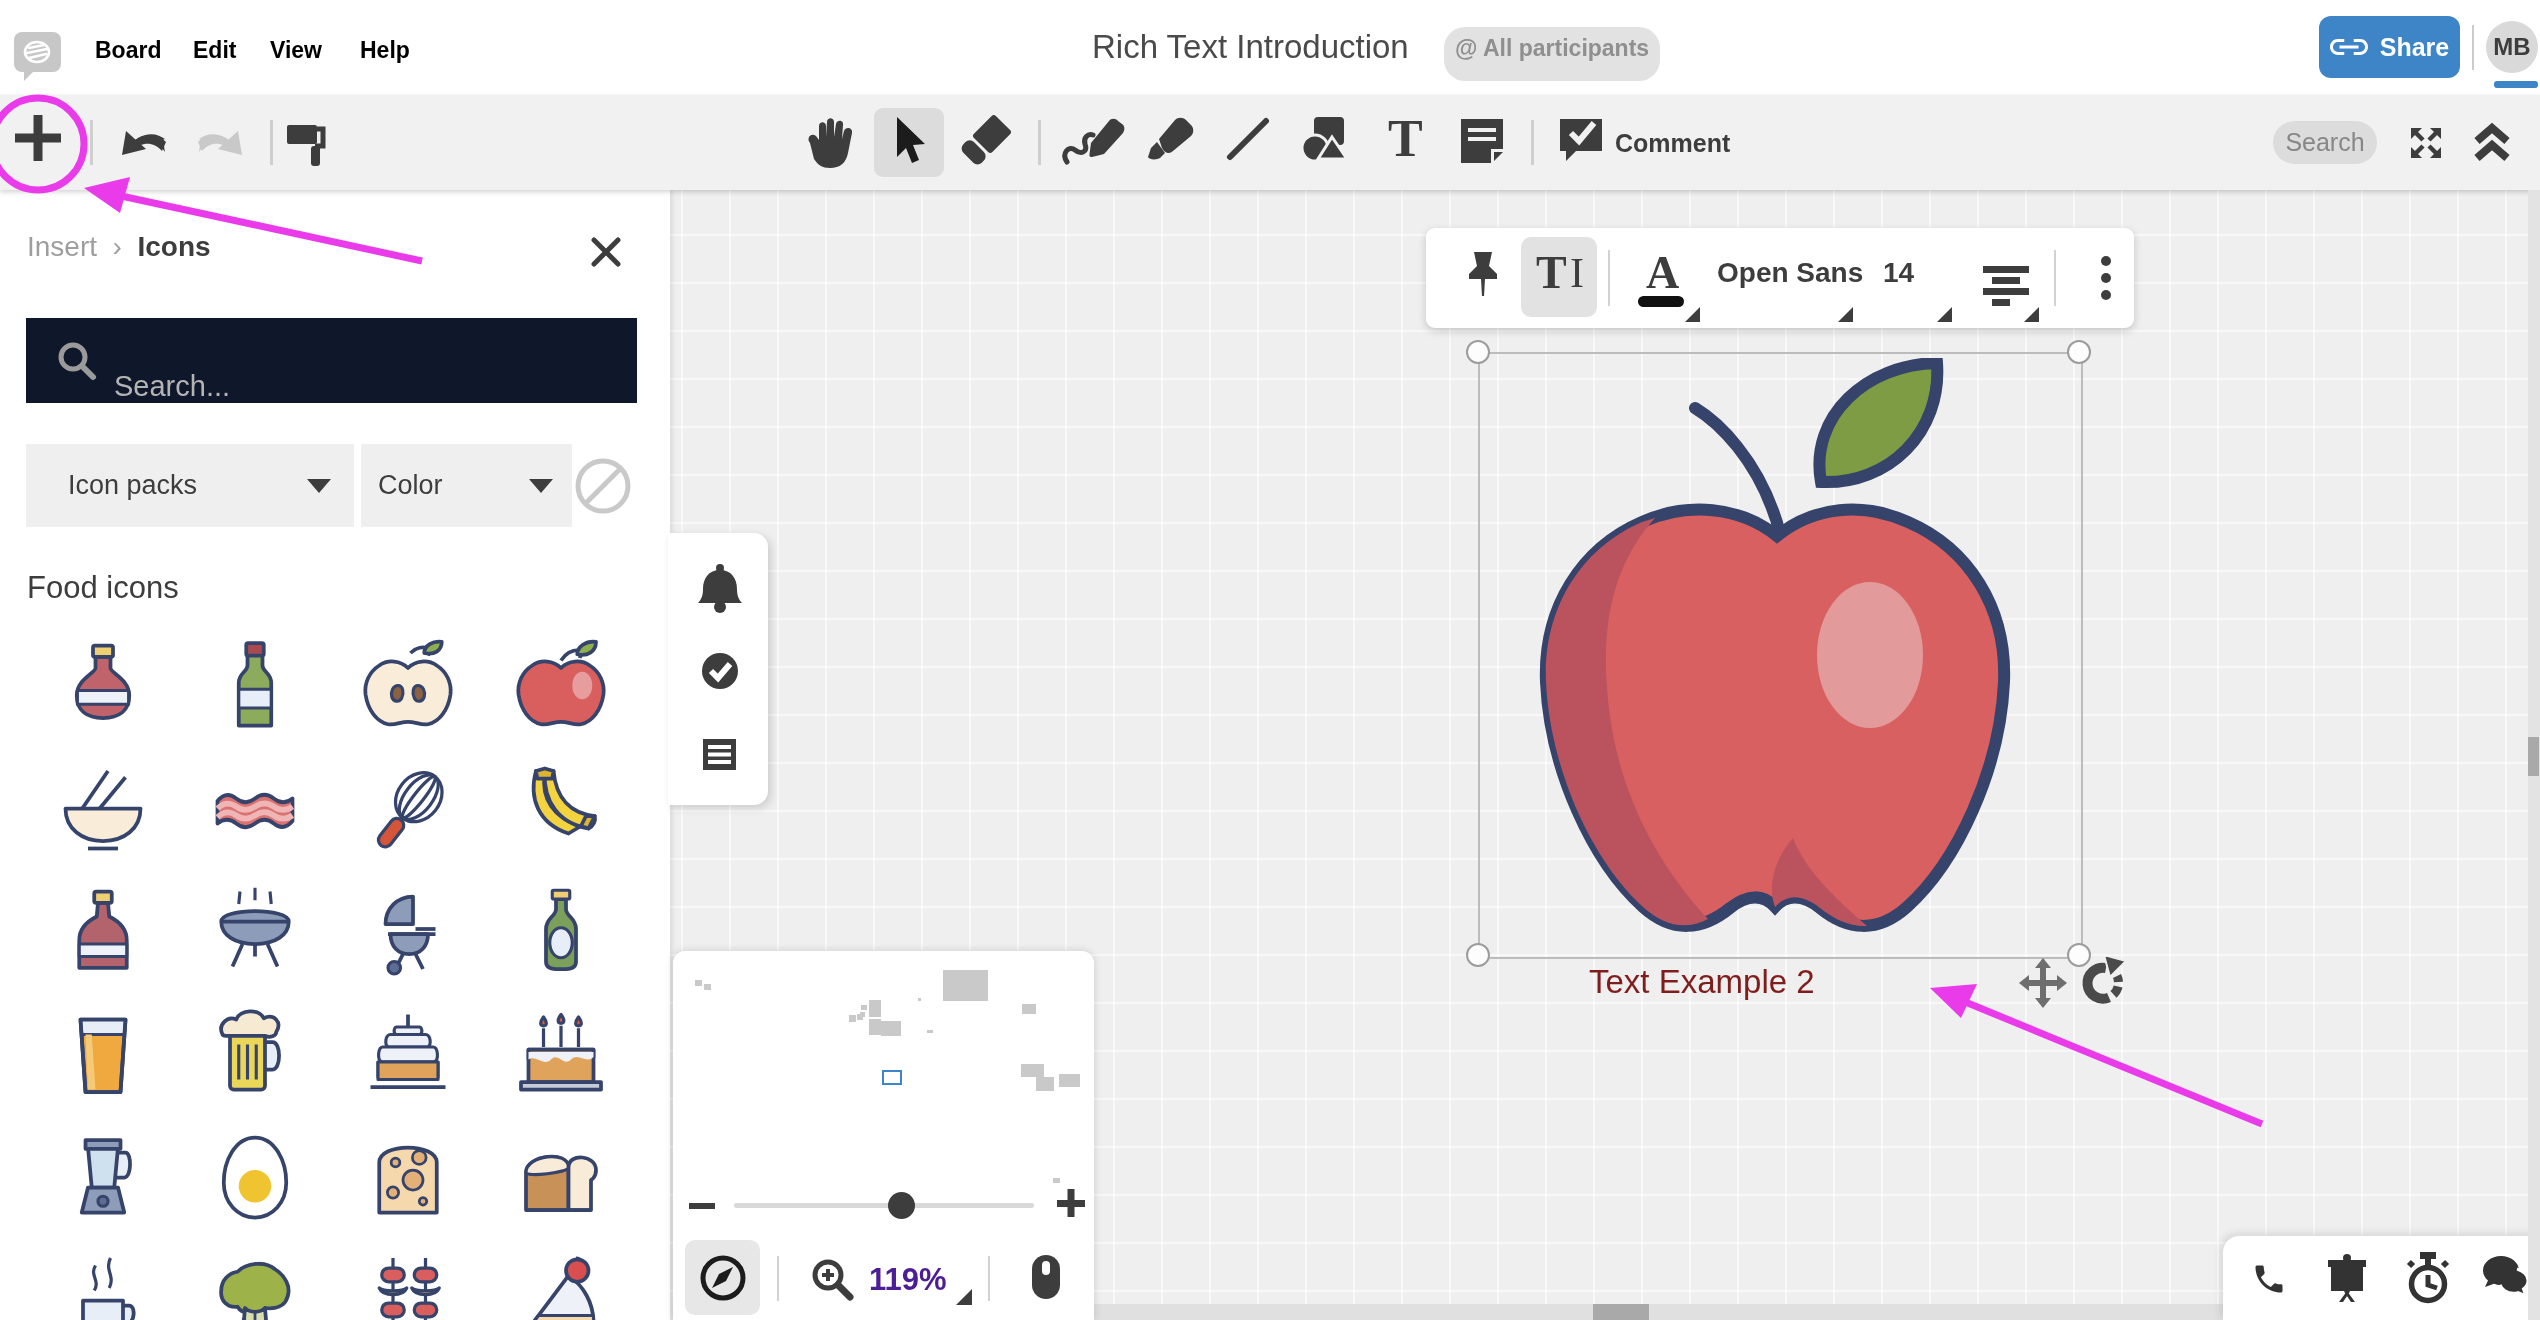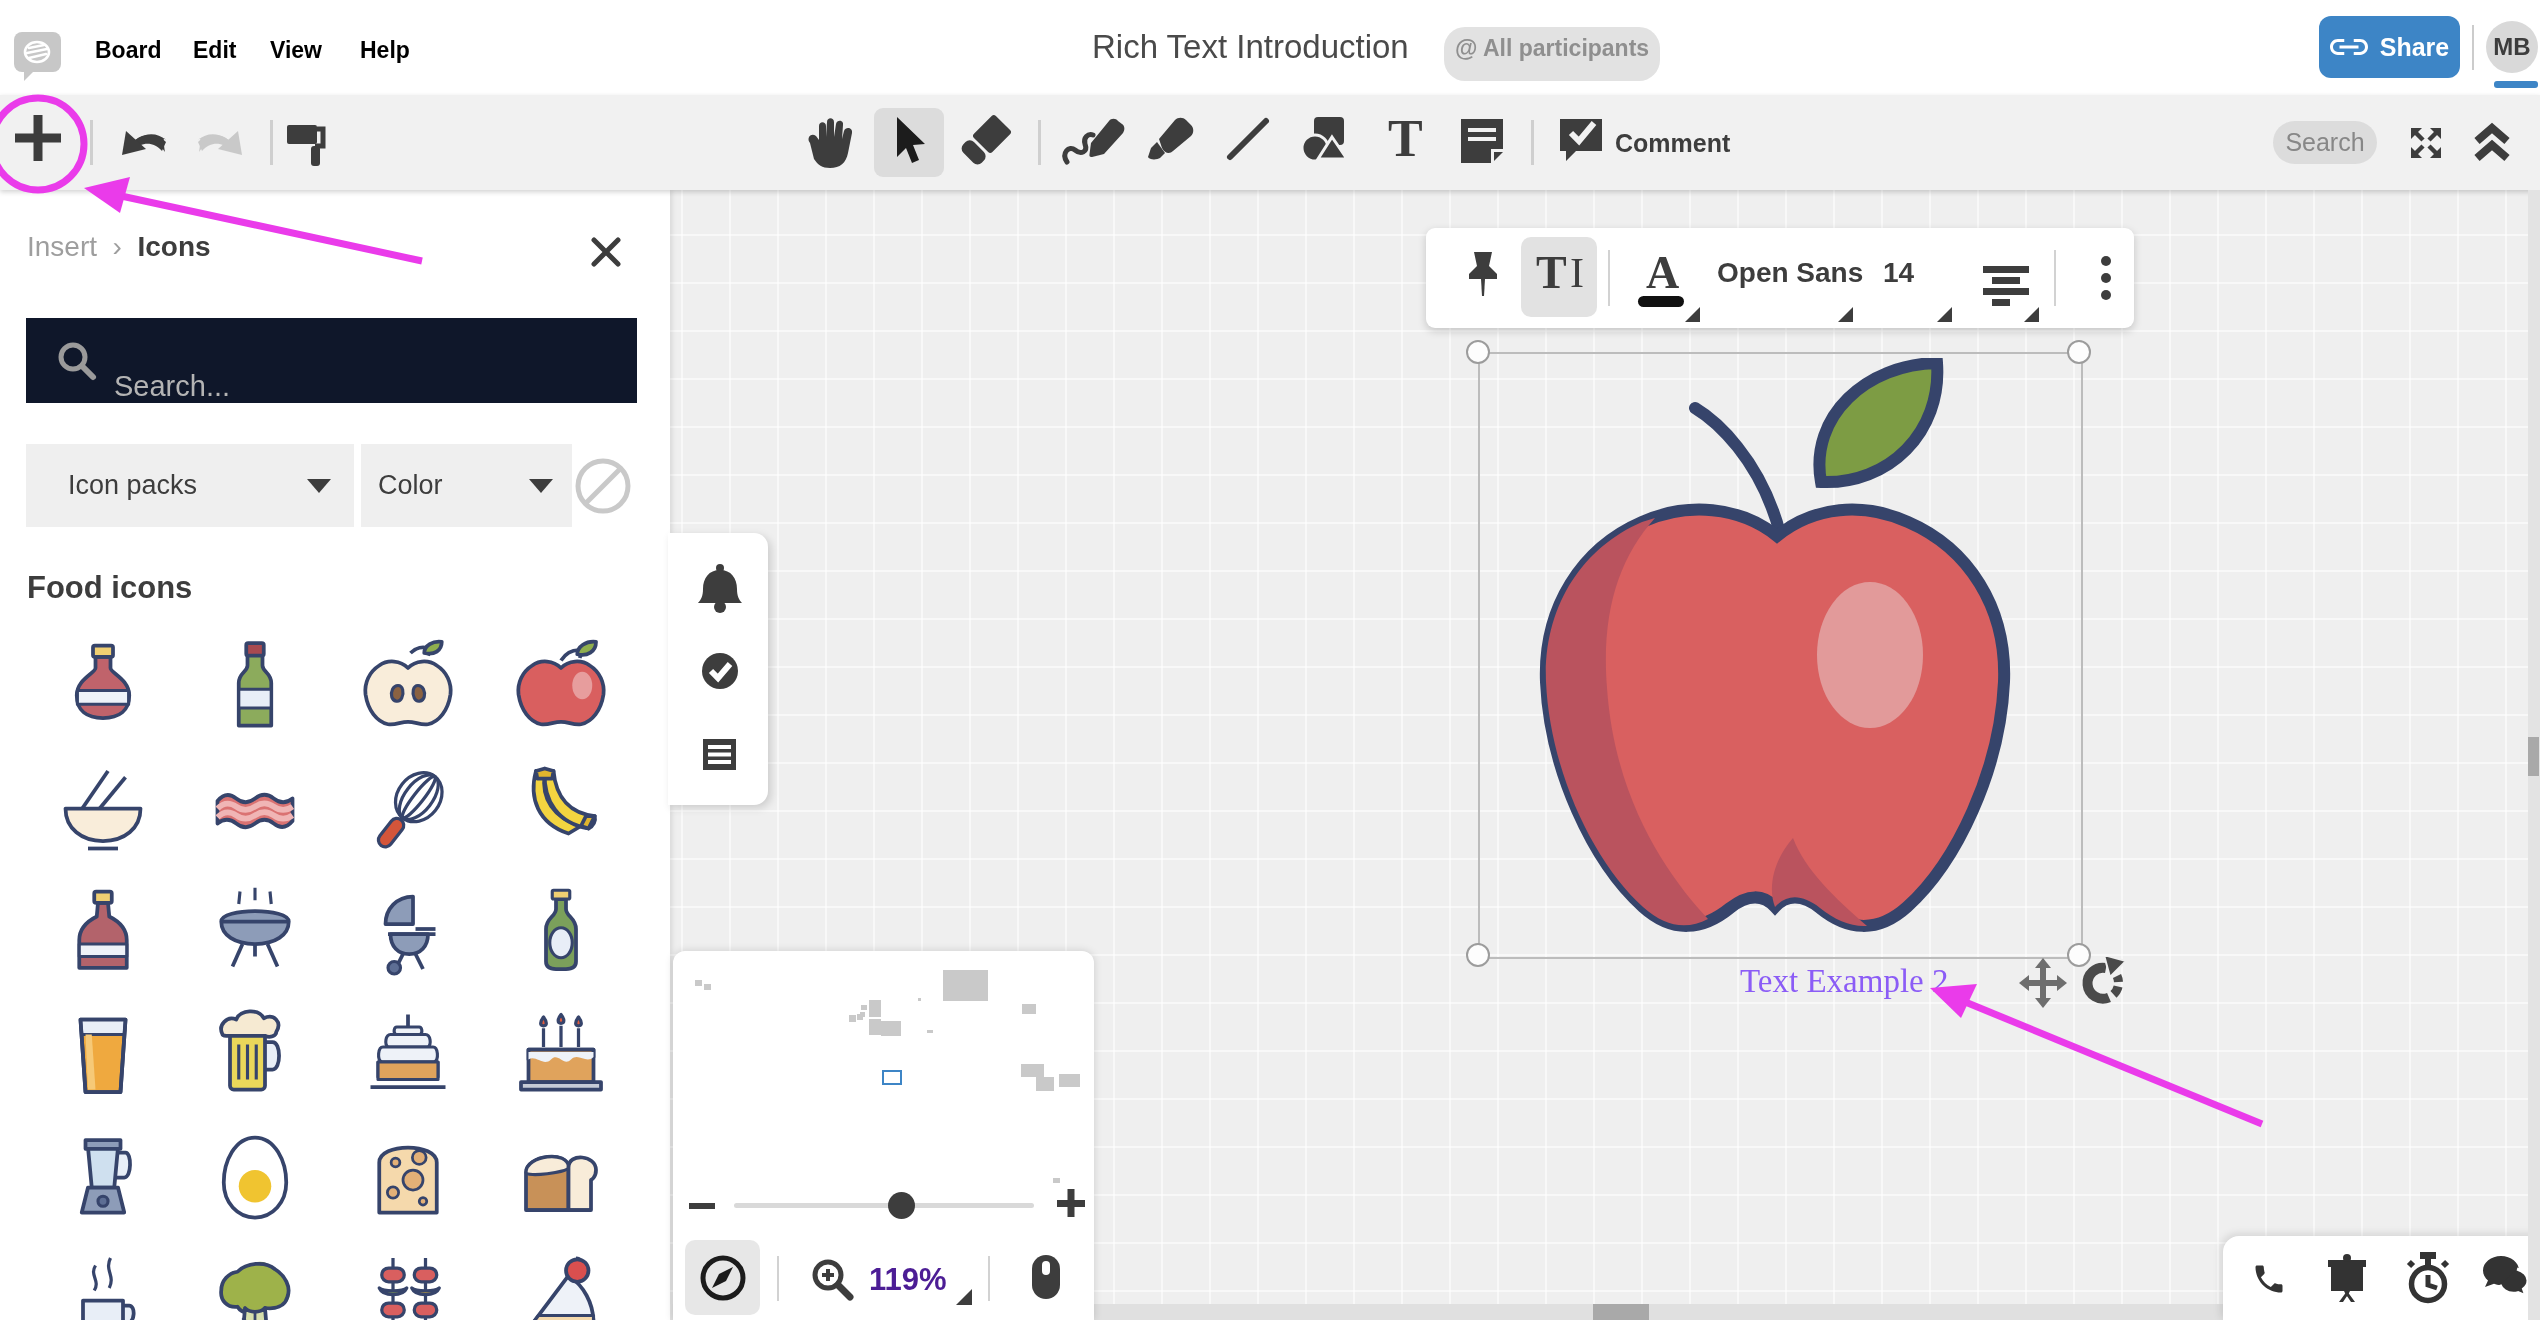--- a/index.html
+++ b/index.html
@@ -22,31 +22,31 @@
   #editorpill{left:2273px;top:121px;width:104px;height:43px;background:#dcdcdc;border-radius:22px;
     font-size:25px;color:#878787;display:flex;align-items:center;justify-content:center;z-index:6;}
   
   #panel{left:0;top:190px;width:670px;height:1130px;background:#fff;box-shadow:2px 0 5px rgba(0,0,0,0.10);z-index:4;overflow:hidden;}
   #crumb{left:27px;top:231px;font-size:28px;color:#9e9e9e;z-index:5;}
   #crumb b{color:#3d3d3d;font-size:28px;}
   #closex{left:588px;top:234px;z-index:5;}
   #searchbox{left:26px;top:318px;width:611px;height:85px;background:#0f172a;z-index:5;display:flex;align-items:flex-end;}
   #searchbox span{color:#b4b4b4;font-size:29px;margin-left:88px;}
   .drop{background:#efefef;height:83px;display:flex;align-items:center;z-index:5;font-size:27px;color:#3d3d3d;padding-left:17px;}
-  #foodhead{left:27px;top:570px;font-weight:bold;font-size:31px;color:#3d3d3d;z-index:5;}
+  #foodhead{left:27px;top:570px;font-weight:normal;font-size:31px;color:#3d3d3d;z-index:5;}
   .ficon{position:absolute;width:100px;height:100px;z-index:5;}
   
   #canvas{left:670px;top:190px;width:1870px;height:1130px;background-color:#efefef;
     background-image:linear-gradient(to right,rgba(255,255,255,0.55) 0 2px,rgba(255,255,255,0) 2px),
                      linear-gradient(to bottom,rgba(255,255,255,0.55) 0 2px,rgba(255,255,255,0) 2px);
     background-size:48px 48px;background-position:11px 44px;}
   
   #selrect{left:1478px;top:352px;width:601px;height:603px;border:2px solid #bcbcbc;z-index:3;}
   .handle{position:absolute;width:20px;height:20px;border-radius:50%;background:#fdfdfd;border:2px solid #9c9c9c;z-index:4;}
-  #textexample{left:1740px;top:963px;font-size:33px;color:#8b5cf6;z-index:3;font-family:Liberation Serif, serif;}
+  #textexample{left:1589px;top:963px;font-size:33px;color:#7f1d1d;z-index:3;}
   
   #texttb{left:1426px;top:228px;width:708px;height:100px;background:#fff;border-radius:9px;
     box-shadow:0 3px 8px rgba(0,0,0,0.18);z-index:6;}
   #tibtn{position:absolute;left:95px;top:9px;width:76px;height:80px;background:#e2e2e2;border-radius:10px;}
   
   #notifbar{left:668px;top:533px;width:100px;height:272px;background:#fff;border-radius:0 14px 14px 0;
     box-shadow:3px 3px 8px rgba(0,0,0,0.15);z-index:4;}
   
   #minimap{left:673px;top:951px;width:421px;height:369px;background:#fff;border-radius:12px 12px 0 0;
     box-shadow:0 0 8px rgba(0,0,0,0.15);z-index:6;}

